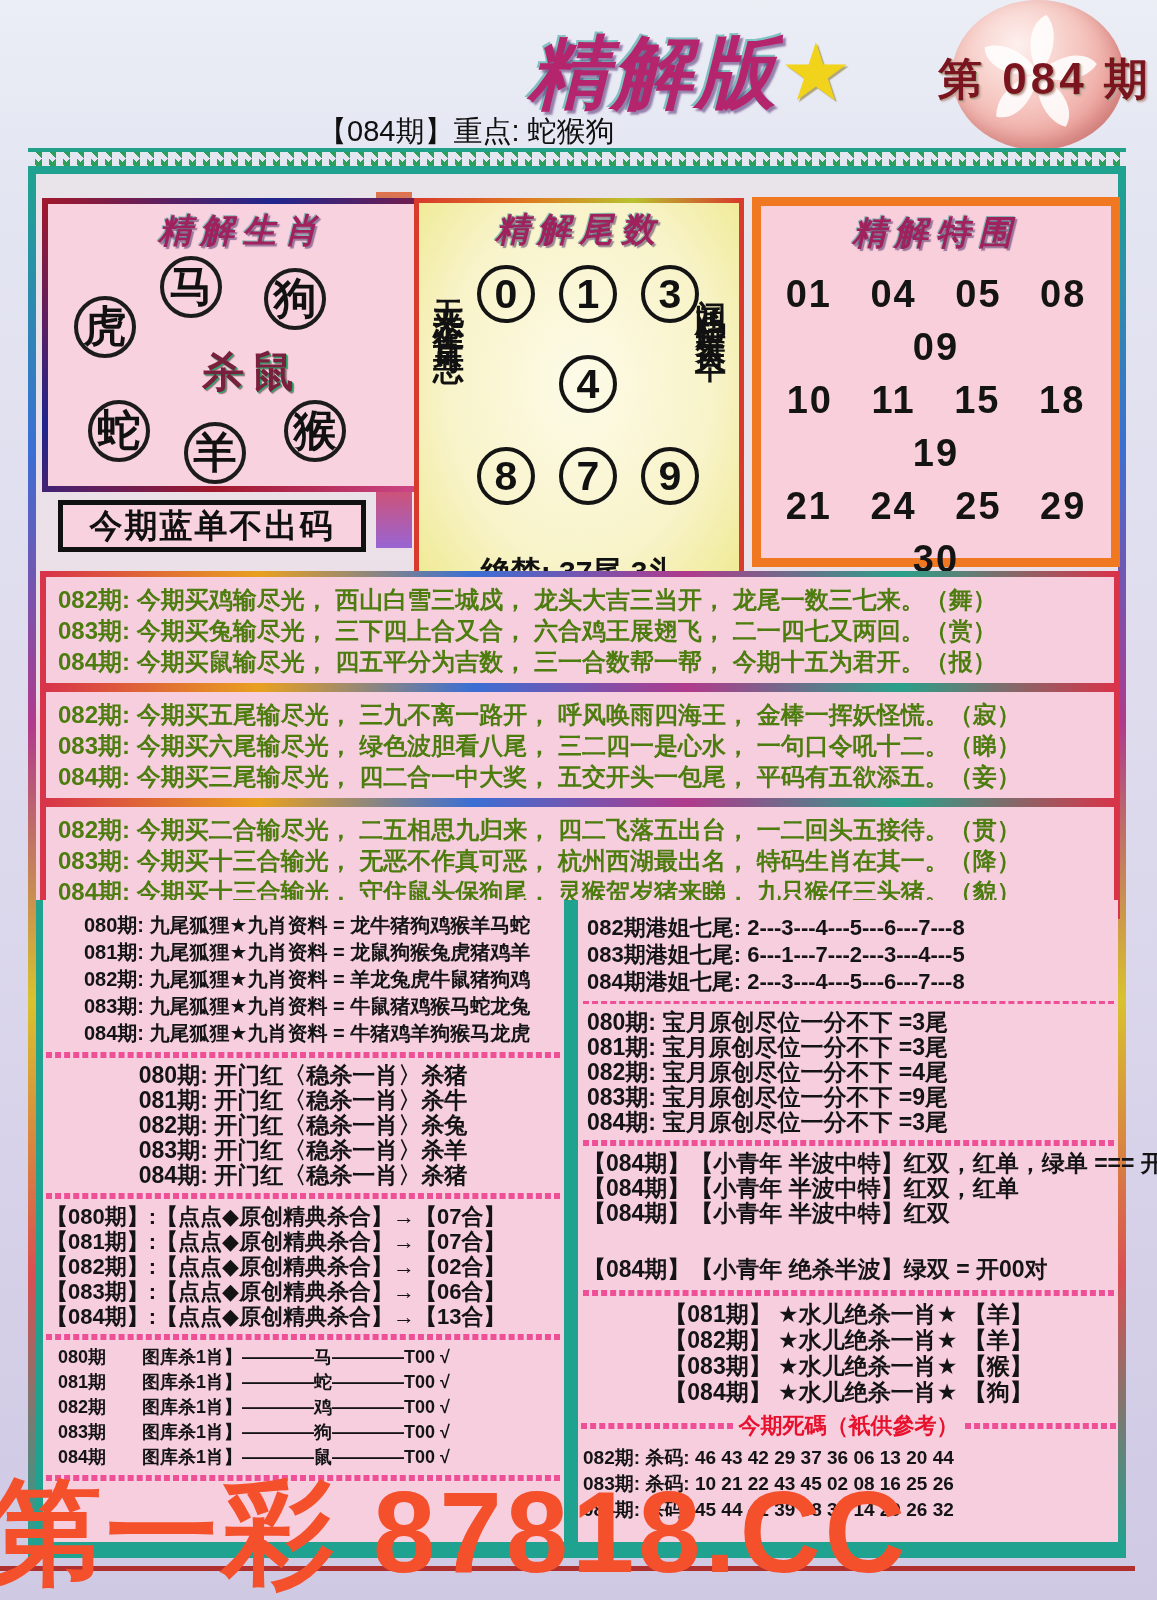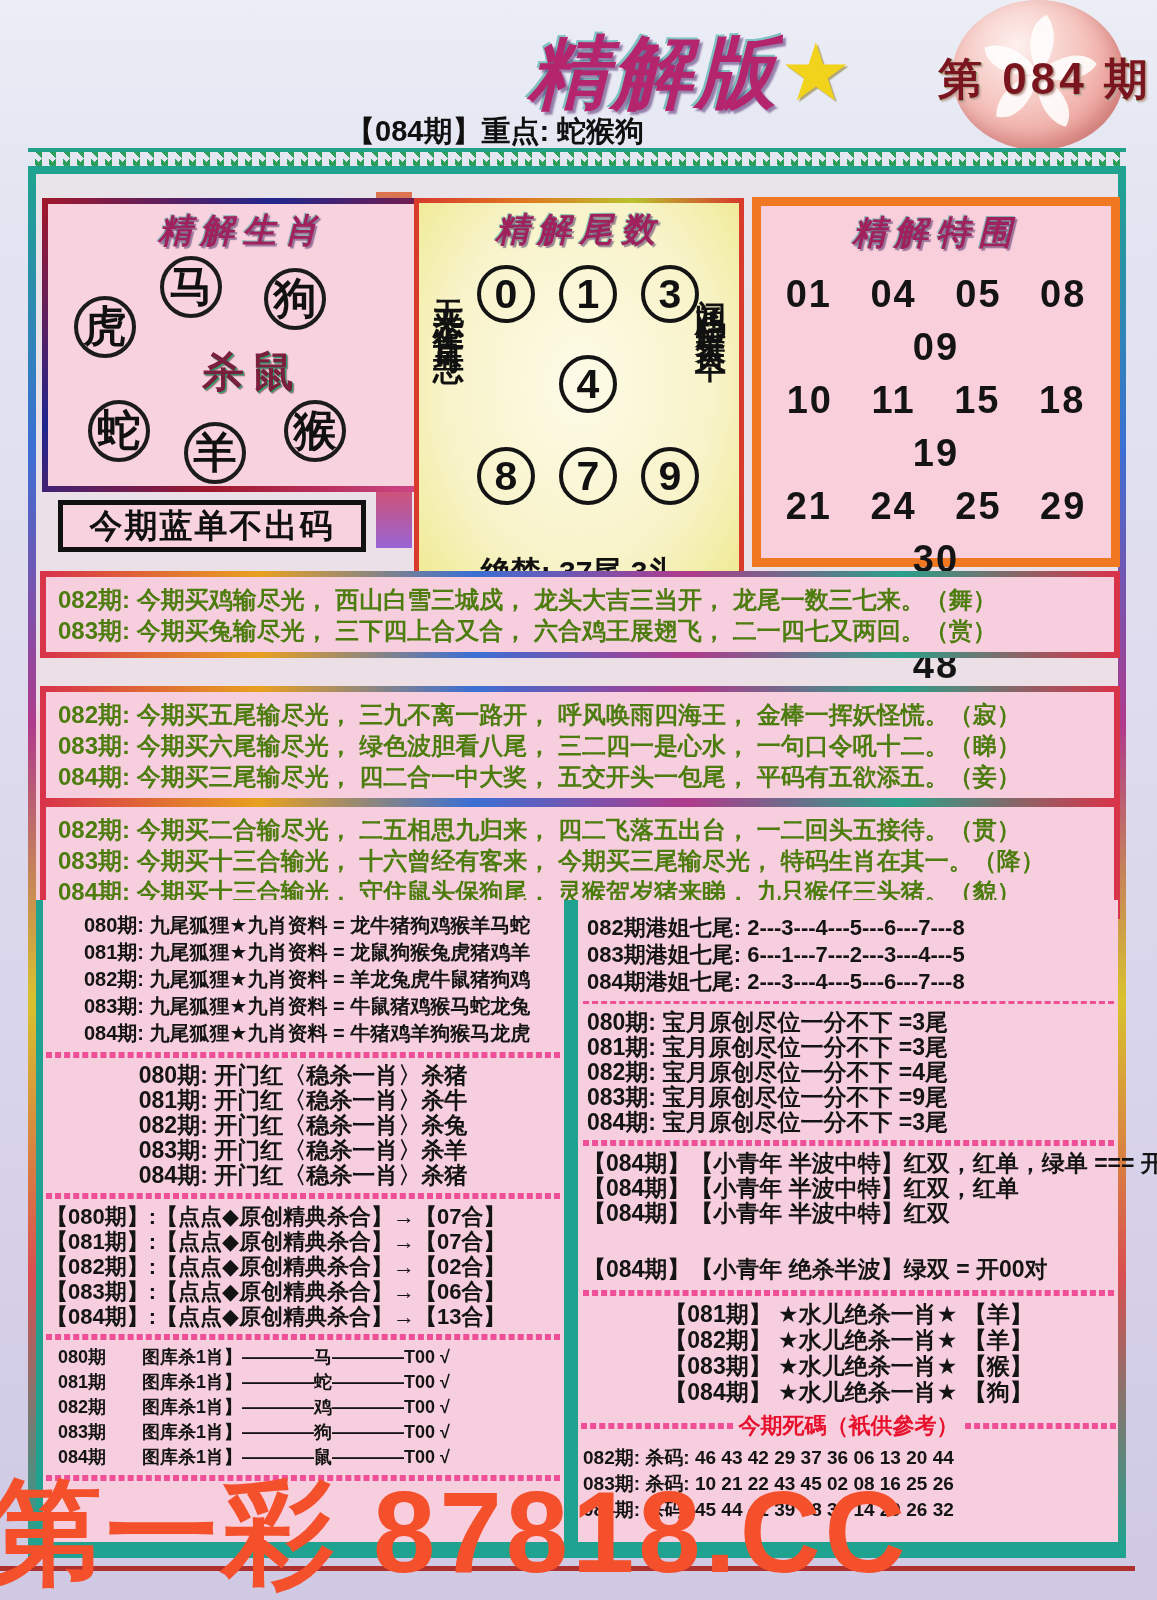--- a/index.html
+++ b/index.html
@@ -11,21 +11,21 @@
   .main-title{position:absolute;left:528px;top:20px;font-size:80px;font-weight:bold;font-style:italic;
     color:#b5256e;letter-spacing:4px;white-space:nowrap;
     text-shadow:3px 3px 2px rgba(80,40,110,.55),-2px -2px 0 rgba(42,161,152,.55);}
   .title-star{color:#f2d31b;font-style:normal;text-shadow:2px 2px 1px rgba(120,100,0,.5);}
   .issue-sphere{position:absolute;left:952px;top:0px;width:172px;height:150px;border-radius:50%;
     background:radial-gradient(circle at 38% 30%,#fdf0ee 0%,#f6c8c2 40%,#eda39d 70%,#dd8d89 100%);
     box-shadow:inset -6px -8px 18px rgba(160,70,70,.35);}
   .issue-sphere svg{position:absolute;left:14px;top:2px;}
   .issue-text{position:absolute;left:938px;top:50px;font-size:44px;font-weight:bold;color:#7a1520;
     letter-spacing:4px;z-index:5;text-shadow:2px 2px 2px rgba(200,160,160,.9),1px 1px 0 #3a2;white-space:nowrap;}
-  .keypoint{position:absolute;left:318px;top:112px;font-size:29px;font-weight:bold;color:#101010;white-space:nowrap;margin-left:28px;}
+  .keypoint{position:absolute;left:318px;top:112px;font-size:29px;font-weight:normal;color:#101010;white-space:nowrap;}
 
   
   .zigzag{position:absolute;left:28px;top:148px;width:1098px;height:17px;border-top:4px solid #21a08a;
     background:
       linear-gradient(135deg,#2e9e5b 25%,transparent 25%) -7px 0/14px 13px no-repeat,
       linear-gradient(45deg,#2e9e5b 25%,transparent 25%) -7px 0/14px 13px,
       linear-gradient(315deg,#2e9e5b 25%,transparent 25%) 0 0/14px 13px,
       linear-gradient(225deg,#2e9e5b 25%,transparent 25%) 0 0/14px 13px;}
 
   
@@ -158,29 +158,30 @@
         <div class="snum-row">10 11 15 18 19</div>
         <div class="snum-row">21 24 25 29 30</div>
         <div class="snum-row">31 34 35 46 48</div>
       </div>
       <div class="banker">庄家吃码: 45 44 41 39</div>
     </div>
 
     <div class="poem poem1">
       <div class="pline">082期: 今期买鸡输尽光， 西山白雪三城戍， 龙头大吉三当开， 龙尾一数三七来。（舞）</div>
       <div class="pline">083期: 今期买兔输尽光， 三下四上合又合， 六合鸡王展翅飞， 二一四七又两回。（赏）</div>
+      <div class="pline">084期: 今期买鼠输尽光， 四五平分为吉数， 三一合数帮一帮， 今期十五为君开。（报）</div>
     </div>
     <div class="poem poem2">
       <div class="pline">082期: 今期买五尾输尽光， 三九不离一路开， 呼风唤雨四海王， 金棒一挥妖怪慌。（寂）</div>
       <div class="pline">083期: 今期买六尾输尽光， 绿色波胆看八尾， 三二四一是心水， 一句口令吼十二。（睇）</div>
       <div class="pline">084期: 今期买三尾输尽光， 四二合一中大奖， 五交开头一包尾， 平码有五欲添五。（妾）</div>
     </div>
     <div class="poem poem3">
       <div class="pline">082期: 今期买二合输尽光， 二五相思九归来， 四二飞落五出台， 一二回头五接待。（贯）</div>
-      <div class="pline">083期: 今期买十三合输光， 十六曾经有客来， 今期买三尾输尽光， 特码生肖在其一。（降）</div>
+      <div class="pline">083期: 今期买十三合输光， 无恶不作真可恶， 杭州西湖最出名， 特码生肖在其一。（降）</div>
       <div class="pline">084期: 今期买十三合输光， 守住鼠头保狗尾， 灵猴贺岁猪来睇， 九只猴仔三头猪。（貌）</div>
     </div>
 
     <div class="bottom">
       <div class="leftedge"></div>
       <div class="vdivider"></div>
 
       <div class="lcol">
         <div class="lines jiuwei">
           <div>080期: 九尾狐狸★九肖资料 = 龙牛猪狗鸡猴羊马蛇</div>

